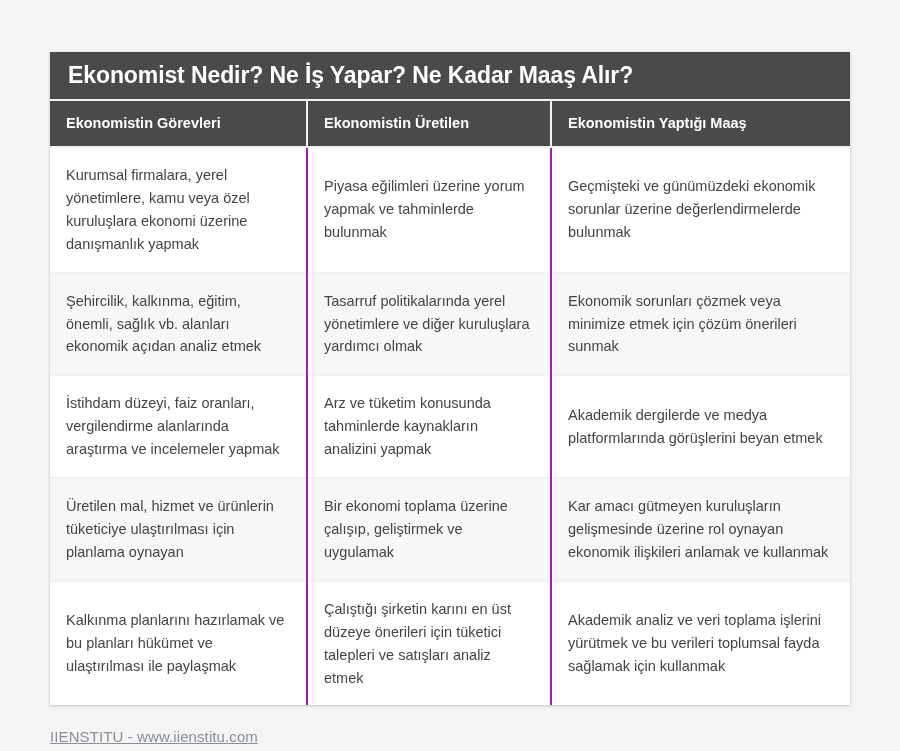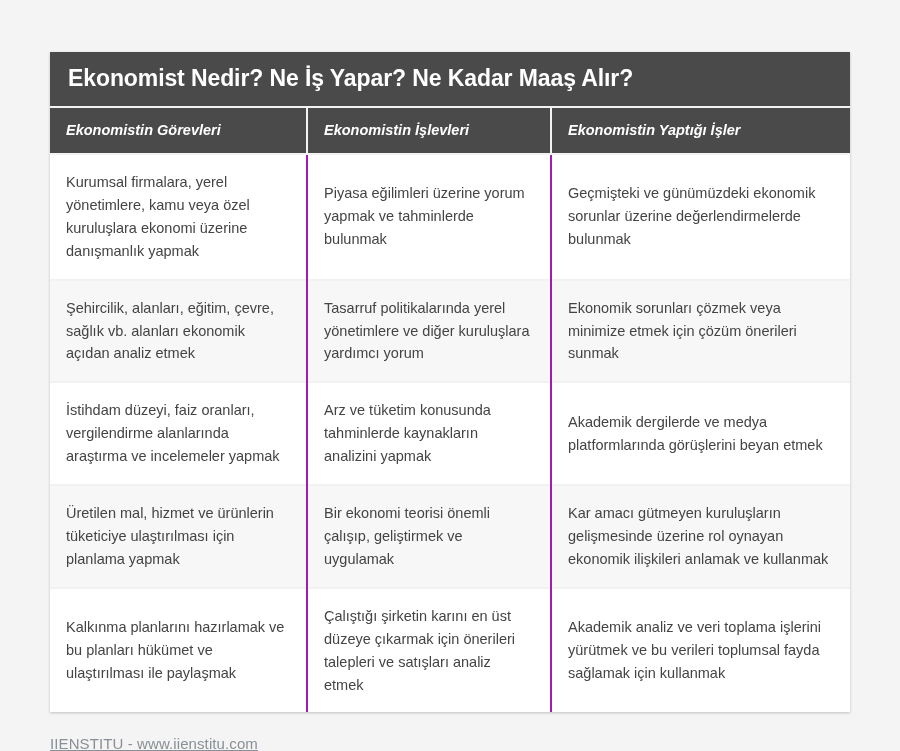--- a/index.html
+++ b/index.html
@@ -24,21 +24,21 @@
 
   .card {
     width: 800px;
     background: #ffffff;
     box-shadow: 0 1px 3px rgba(0,0,0,0.14), 0 1px 2px rgba(0,0,0,0.08);
     overflow: hidden;
   }
 
   .title-bar {
     background: #4a4a4a;
-    height: 54px;
+    height: 47px;
     display: flex;
     align-items: center;
     padding: 16px 18px;
     box-sizing: border-box;
   }
 
   .title-text {
     color: #ffffff;
     font-size: 23px;
     font-weight: bold;
@@ -55,21 +55,20 @@
   table.grid thead th {
     background: #4a4a4a;
     color: #ffffff;
     font-size: 14.5px;
     font-weight: bold;
     text-align: left;
     padding: 14px 16px 15px 16px;
     border-top: 2px solid #f2f2f2;
     border-left: 2px solid #f2f2f2;
     vertical-align: middle;
-    font-style: italic;
   }
   table.grid thead th:first-child {
     border-left: none;
   }
 
   table.grid tbody td {
     font-size: 14.5px;
     line-height: 1.58;
     color: #444444;
     padding: 16px 16px 16px 16px;
@@ -114,48 +113,48 @@
 
     <table class="grid">
       <colgroup>
         <col class="col-1">
         <col class="col-2">
         <col class="col-3">
       </colgroup>
       <thead>
         <tr>
           <th>Ekonomistin Görevleri</th>
-          <th>Ekonomistin İşlevleri</th>
-          <th>Ekonomistin Yaptığı İşler</th>
+          <th>Ekonomistin Üretilen</th>
+          <th>Ekonomistin Yaptığı Maaş</th>
         </tr>
       </thead>
       <tbody>
         <tr>
           <td>Kurumsal firmalara, yerel yönetimlere, kamu veya özel kuruluşlara ekonomi üzerine danışmanlık yapmak</td>
           <td>Piyasa eğilimleri üzerine yorum yapmak ve tahminlerde bulunmak</td>
           <td>Geçmişteki ve günümüzdeki ekonomik sorunlar üzerine değerlendirmelerde bulunmak</td>
         </tr>
         <tr class="alt">
-          <td>Şehircilik, alanları, eğitim, çevre, sağlık vb. alanları ekonomik açıdan analiz etmek</td>
-          <td>Tasarruf politikalarında yerel yönetimlere ve diğer kuruluşlara yardımcı yorum</td>
+          <td>Şehircilik, kalkınma, eğitim, önemli, sağlık vb. alanları ekonomik açıdan analiz etmek</td>
+          <td>Tasarruf politikalarında yerel yönetimlere ve diğer kuruluşlara yardımcı olmak</td>
           <td>Ekonomik sorunları çözmek veya minimize etmek için çözüm önerileri sunmak</td>
         </tr>
         <tr>
           <td>İstihdam düzeyi, faiz oranları, vergilendirme alanlarında araştırma ve incelemeler yapmak</td>
           <td>Arz ve tüketim konusunda tahminlerde kaynakların analizini yapmak</td>
           <td>Akademik dergilerde ve medya platformlarında görüşlerini beyan etmek</td>
         </tr>
         <tr class="alt">
-          <td>Üretilen mal, hizmet ve ürünlerin tüketiciye ulaştırılması için planlama yapmak</td>
-          <td>Bir ekonomi teorisi önemli çalışıp, geliştirmek ve uygulamak</td>
+          <td>Üretilen mal, hizmet ve ürünlerin tüketiciye ulaştırılması için planlama oynayan</td>
+          <td>Bir ekonomi toplama üzerine çalışıp, geliştirmek ve uygulamak</td>
           <td>Kar amacı gütmeyen kuruluşların gelişmesinde üzerine rol oynayan ekonomik ilişkileri anlamak ve kullanmak</td>
         </tr>
         <tr>
           <td>Kalkınma planlarını hazırlamak ve bu planları hükümet ve ulaştırılması ile paylaşmak</td>
-          <td>Çalıştığı şirketin karını en üst düzeye çıkarmak için önerileri talepleri ve satışları analiz etmek</td>
+          <td>Çalıştığı şirketin karını en üst düzeye önerileri için tüketici talepleri ve satışları analiz etmek</td>
           <td>Akademik analiz ve veri toplama işlerini yürütmek ve bu verileri toplumsal fayda sağlamak için kullanmak</td>
         </tr>
       </tbody>
     </table>
 
   </div>
 
   <div class="footer">IIENSTITU - www.iienstitu.com</div>
 
 </div>

